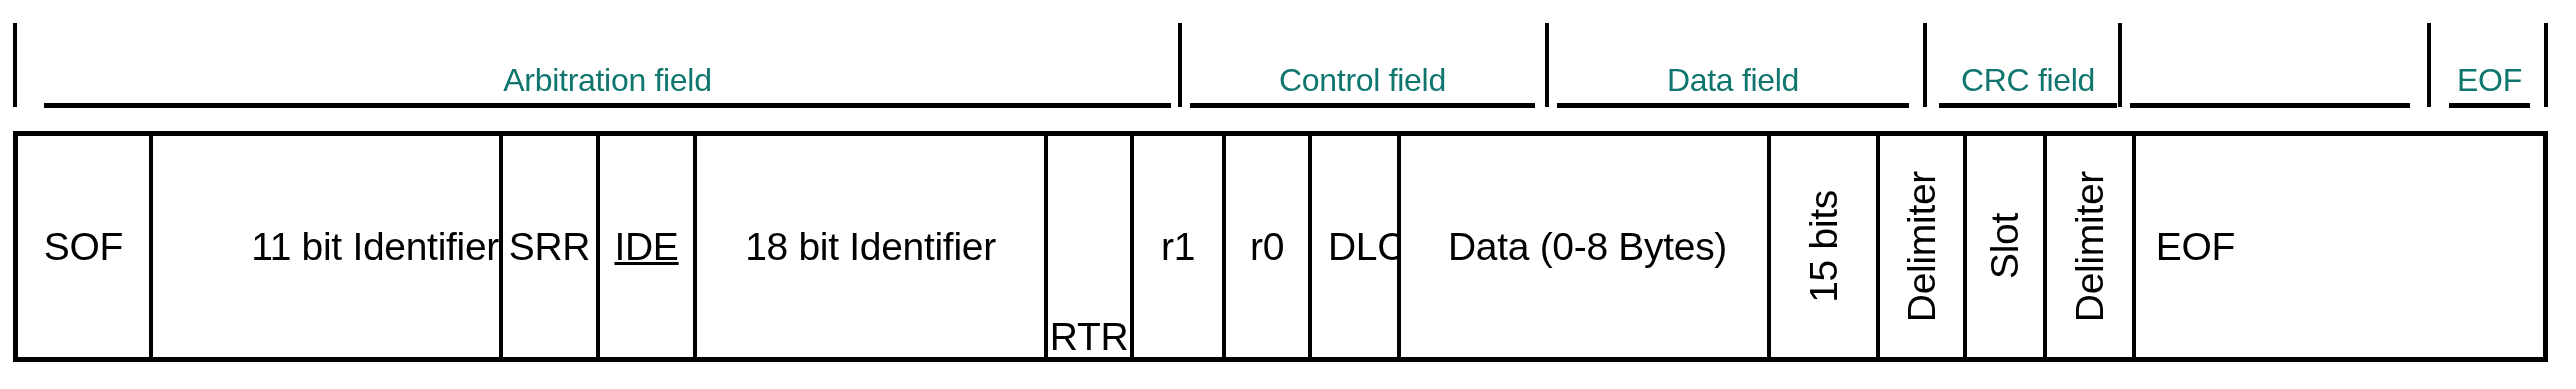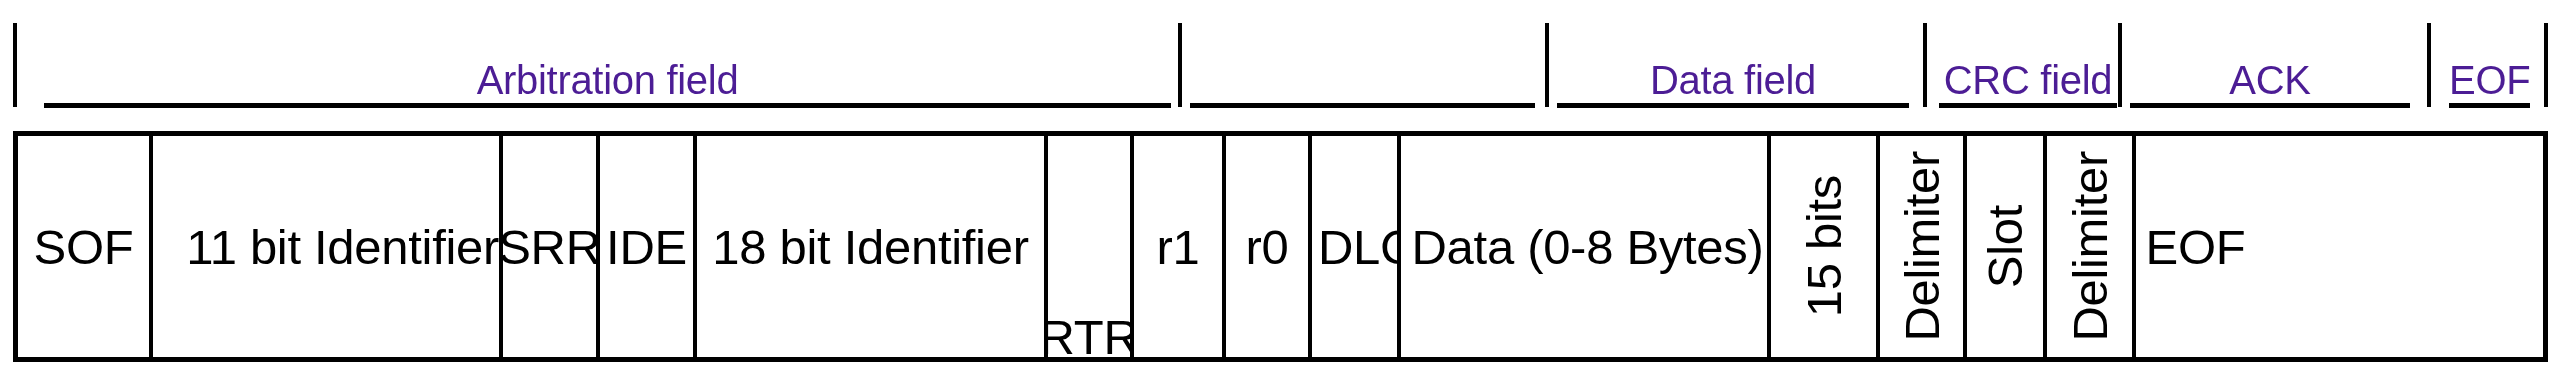--- a/index.html
+++ b/index.html
@@ -5,21 +5,21 @@
   html,body{margin:0;padding:0;background:#ffffff;}
   body{font-family:"Liberation Sans",sans-serif;}
   .canvas{position:relative;width:2576px;height:390px;background:#ffffff;overflow:hidden;}
 
   
   .bracket-row{position:absolute;left:0;top:0;width:2576px;height:125px;}
   .btick{position:absolute;width:4.4px;background:#000;}
   .bgroup{position:absolute;top:19px;height:91px;}
   .bgroup .blabel{
     position:absolute;left:0;right:0;bottom:10px;
-    text-align:center;font-size:40px;line-height:39px;color:#4c1d95;
+    text-align:center;font-size:32px;line-height:39px;color:#0f766e;
     white-space:nowrap;letter-spacing:-0.3px;
   }
   .bgroup .bline{position:absolute;left:0;right:0;bottom:2.5px;height:4.4px;background:#000;}
 
   
   .frame{
     position:absolute;left:13px;top:131px;
     width:2535px;height:231px;
     border:5.6px solid #000;
     box-sizing:border-box;
@@ -28,21 +28,21 @@
   }
   .cell{
     position:relative;
     box-sizing:border-box;
     border-right:4.4px solid #000;
     display:flex;align-items:center;justify-content:center;
     overflow:hidden;
   }
   .cell:last-child{border-right:none;}
   .cell .clabel{
-    font-size:49px;line-height:40px;color:#000;white-space:nowrap;letter-spacing:-0.3px;
+    font-size:39px;line-height:40px;color:#000;white-space:nowrap;letter-spacing:-0.3px;
   }
   .cell.vert .clabel{
     writing-mode:vertical-rl;
     text-orientation:mixed;
     transform:rotate(180deg);
   }
 </style>
 </head>
 <body>
 
@@ -54,51 +54,51 @@
       <div class="btick" style="left: 1545px; top: 23px; height: 84px;"></div>
       <div class="btick" style="left: 1923px; top: 23px; height: 84px;"></div>
       <div class="btick" style="left: 2118px; top: 23px; height: 84px;"></div>
       <div class="btick" style="left: 2427px; top: 23px; height: 84px;"></div>
       <div class="btick" style="left: 2544px; top: 23px; height: 84px;"></div>
       <div class="bgroup" style="left: 44px; width: 1127px;">
         <div class="blabel">Arbitration field</div>
         <div class="bline"></div>
       </div>
       <div class="bgroup" style="left: 1190px; width: 345px;">
+        <div class="blabel">Control field</div>
         <div class="bline"></div>
       </div>
       <div class="bgroup" style="left: 1557px; width: 352px;">
         <div class="blabel">Data field</div>
         <div class="bline"></div>
       </div>
       <div class="bgroup" style="left: 1939px; width: 178px;">
         <div class="blabel">CRC field</div>
         <div class="bline"></div>
       </div>
       <div class="bgroup" style="left: 2130px; width: 280px;">
-        <div class="blabel">ACK</div>
         <div class="bline"></div>
       </div>
       <div class="bgroup" style="left: 2449px; width: 81px;">
         <div class="blabel">EOF</div>
         <div class="bline"></div>
       </div>
     </div>
 
   <div class="frame" id="frame-table">
       <div class="cell" style="width: 135px; flex: 0 0 135px;">
         <span class="clabel">SOF</span>
       </div>
       <div class="cell" style="width: 350px; flex: 0 0 350px; justify-content: flex-end;">
         <span class="clabel">11 bit Identifier</span>
       </div>
       <div class="cell" style="width: 97px; flex: 0 0 97px;">
         <span class="clabel">SRR</span>
       </div>
-      <div class="cell" style="width: 97px; flex: 0 0 97px;">
+      <div class="cell" style="width: 97px; flex: 0 0 97px; text-decoration: underline;">
         <span class="clabel">IDE</span>
       </div>
       <div class="cell" style="width: 351px; flex: 0 0 351px;">
         <span class="clabel">18 bit Identifier</span>
       </div>
       <div class="cell" style="width: 86px; flex: 0 0 86px; align-items: flex-end;">
         <span class="clabel">RTR</span>
       </div>
       <div class="cell" style="width: 92px; flex: 0 0 92px;">
         <span class="clabel">r1</span>

